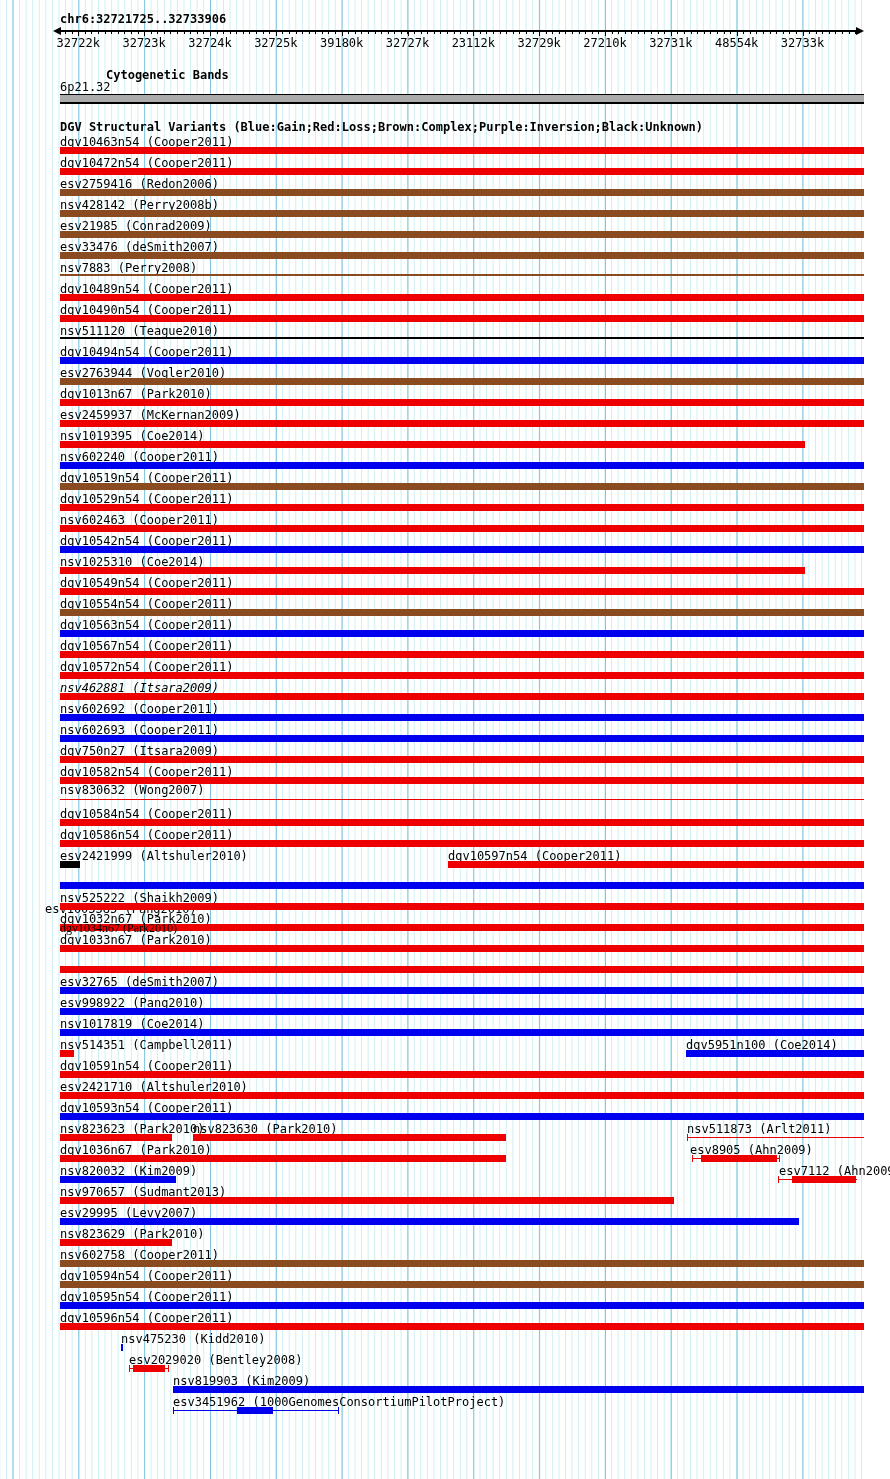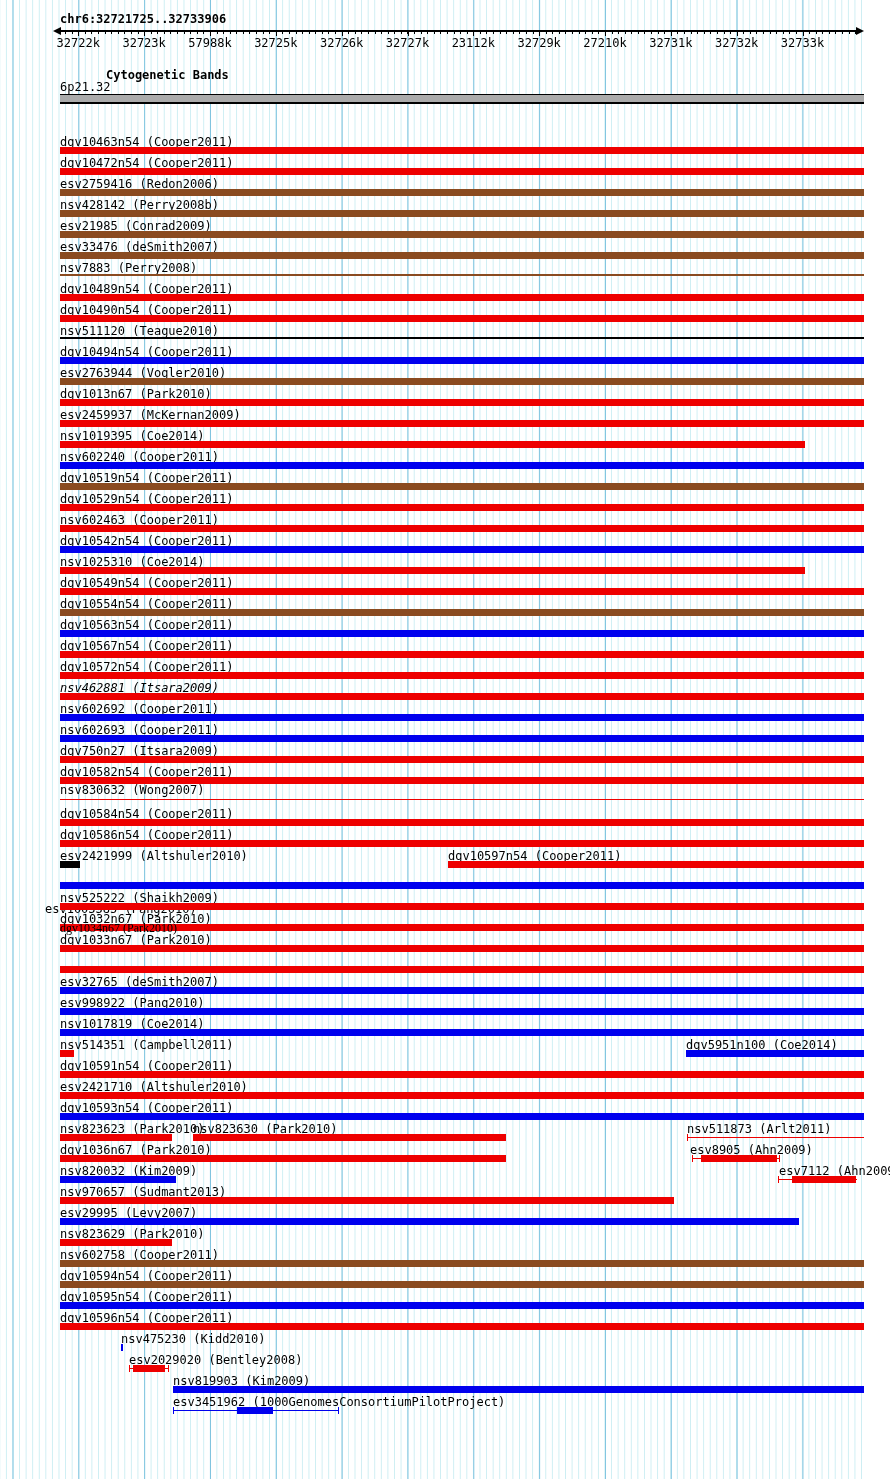--- a/index.html
+++ b/index.html
@@ -154,45 +154,46 @@
       <div class="tickline" style="left: 828.844px; top: 32px; width: 1px; height: 2px;"></div>
       <div class="tickline" style="left: 835.428px; top: 32px; width: 1px; height: 2px;"></div>
       <div class="tickline" style="left: 842.012px; top: 32px; width: 1px; height: 2px;"></div>
       <div class="tickline" style="left: 848.596px; top: 32px; width: 1px; height: 2px;"></div>
       <div class="tickline" style="left: 855.18px; top: 32px; width: 1px; height: 2px;"></div>
       <div class="tickline" style="left: 78.3px; top: 32px; width: 1px; height: 4px;"></div>
       <div class="ruler-label" style="left: 55.3px; top: 37px;">32722k</div>
       <div class="tickline" style="left: 144.14px; top: 32px; width: 1px; height: 4px;"></div>
       <div class="ruler-label" style="left: 121.14px; top: 37px;">32723k</div>
       <div class="tickline" style="left: 209.98px; top: 32px; width: 1px; height: 4px;"></div>
-      <div class="ruler-label" style="left: 186.98px; top: 37px;">57988k</div>
+      <div class="ruler-label" style="left: 186.98px; top: 37px;">32724k</div>
       <div class="tickline" style="left: 275.82px; top: 32px; width: 1px; height: 4px;"></div>
       <div class="ruler-label" style="left: 252.82px; top: 37px;">32725k</div>
       <div class="tickline" style="left: 341.66px; top: 32px; width: 1px; height: 4px;"></div>
-      <div class="ruler-label" style="left: 318.66px; top: 37px;">32726k</div>
+      <div class="ruler-label" style="left: 318.66px; top: 37px;">39180k</div>
       <div class="tickline" style="left: 407.5px; top: 32px; width: 1px; height: 4px;"></div>
       <div class="ruler-label" style="left: 384.5px; top: 37px;">32727k</div>
       <div class="tickline" style="left: 473.34px; top: 32px; width: 1px; height: 4px;"></div>
       <div class="ruler-label" style="left: 450.34px; top: 37px;">23112k</div>
       <div class="tickline" style="left: 539.18px; top: 32px; width: 1px; height: 4px;"></div>
       <div class="ruler-label" style="left: 516.18px; top: 37px;">32729k</div>
       <div class="tickline" style="left: 605.02px; top: 32px; width: 1px; height: 4px;"></div>
       <div class="ruler-label" style="left: 582.02px; top: 37px;">27210k</div>
       <div class="tickline" style="left: 670.86px; top: 32px; width: 1px; height: 4px;"></div>
       <div class="ruler-label" style="left: 647.86px; top: 37px;">32731k</div>
       <div class="tickline" style="left: 736.7px; top: 32px; width: 1px; height: 4px;"></div>
-      <div class="ruler-label" style="left: 713.7px; top: 37px;">32732k</div>
+      <div class="ruler-label" style="left: 713.7px; top: 37px;">48554k</div>
       <div class="tickline" style="left: 802.54px; top: 32px; width: 1px; height: 4px;"></div>
       <div class="ruler-label" style="left: 779.54px; top: 37px;">32733k</div>
     </div>
 
   <div class="txt bold" style="left:60px;top:69px;margin-left:46px;">Cytogenetic Bands</div>
   <div class="txt" style="left:60px;top:81px;">6p21.32</div>
   <div class="cytoband"></div>
 
+  <div class="txt bold" style="left:60px;top:121px;">DGV Structural Variants (Blue:Gain;Red:Loss;Brown:Complex;Purple:Inversion;Black:Unknown)</div>
 
   <div id="rows">
       <div class="txt" style="left: 60px; top: 136px;">dgv10463n54 (Cooper2011)</div>
       <div class="vbar" style="left: 60px; top: 147px; width: 804px; height: 7px; background: rgb(238, 0, 0);"></div>
       <div class="txt" style="left: 60px; top: 157px;">dgv10472n54 (Cooper2011)</div>
       <div class="vbar" style="left: 60px; top: 168px; width: 804px; height: 7px; background: rgb(238, 0, 0);"></div>
       <div class="txt" style="left: 60px; top: 178px;">esv2759416 (Redon2006)</div>
       <div class="vbar" style="left: 60px; top: 189px; width: 804px; height: 7px; background: rgb(138, 75, 32);"></div>
       <div class="txt" style="left: 60px; top: 199px;">nsv428142 (Perry2008b)</div>
       <div class="vbar" style="left: 60px; top: 210px; width: 804px; height: 7px; background: rgb(138, 75, 32);"></div>

